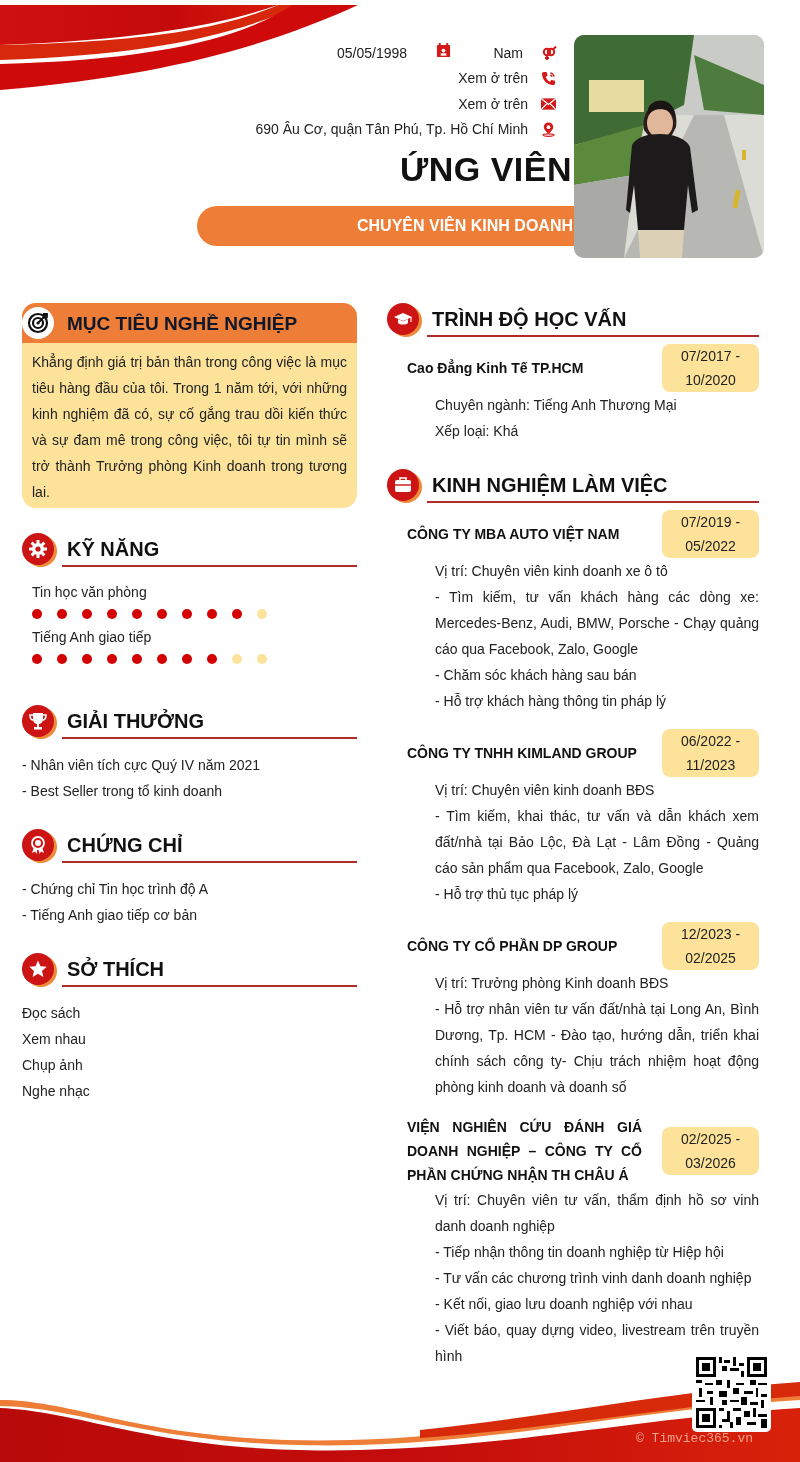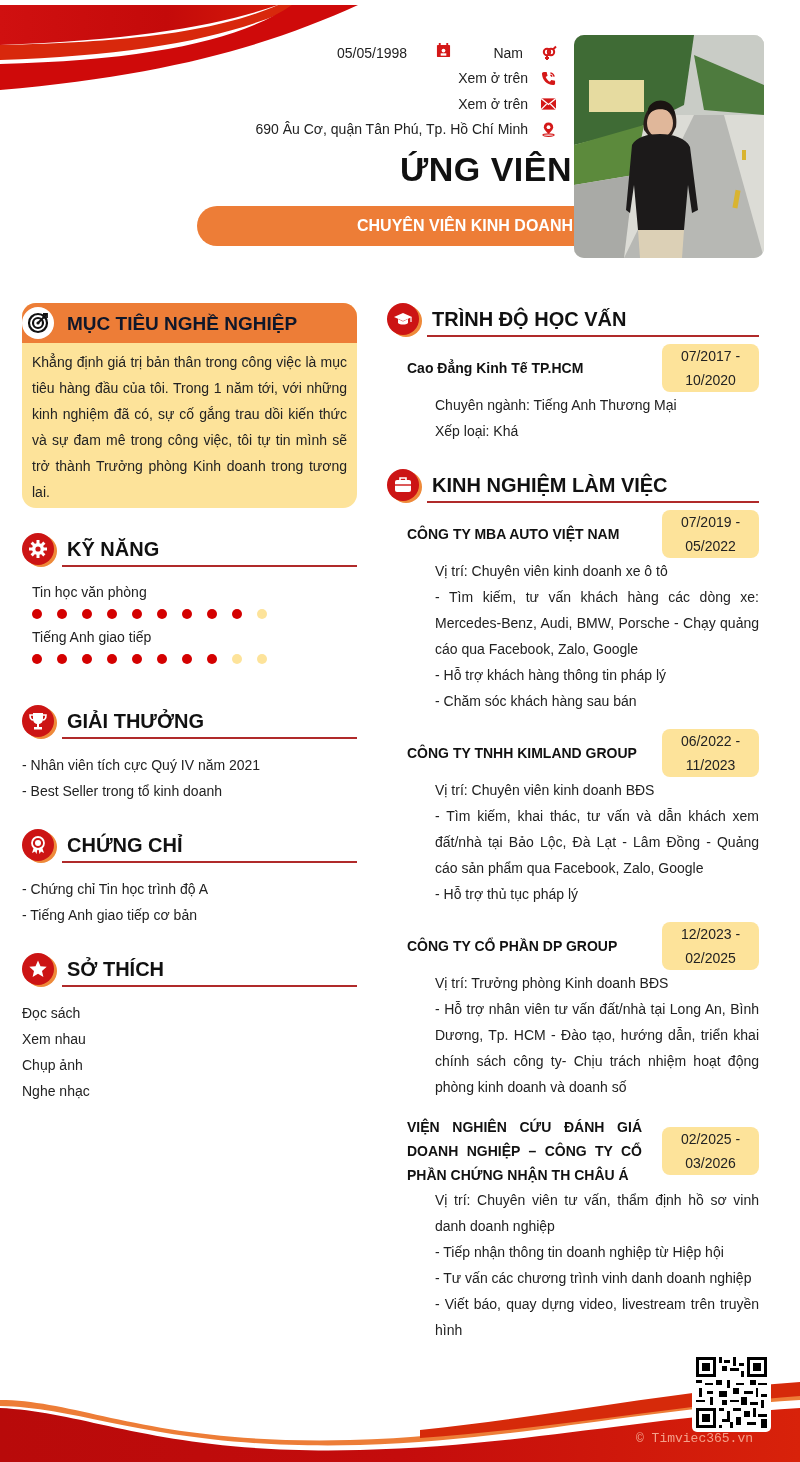--- a/index.html
+++ b/index.html
@@ -298,22 +298,22 @@
 </div>
 
 <div class="entry-title" style="top:526px;">CÔNG TY MBA AUTO VIỆT NAM</div>
 <div class="date-badge" style="top:510px;">
   <div>07/2019 -</div>
   <div>05/2022</div>
 </div>
 <div class="body-text" style="top:558px;">
   <div>Vị trí: Chuyên viên kinh doanh xe ô tô</div>
   <div>- Tìm kiếm, tư vấn khách hàng các dòng xe: Mercedes-Benz, Audi, BMW, Porsche - Chạy quảng cáo qua Facebook, Zalo, Google</div>
+  <div>- Chăm sóc khách hàng sau bán</div>
   <div>- Hỗ trợ khách hàng thông tin pháp lý</div>
-  <div>- Chăm sóc khách hàng sau bán</div>
 </div>
 
 <div class="entry-title" style="top:745px;">CÔNG TY TNHH KIMLAND GROUP</div>
 <div class="date-badge" style="top:729px;">
   <div>06/2022 -</div>
   <div>11/2023</div>
 </div>
 <div class="body-text" style="top:777px;">
   <div>Vị trí: Chuyên viên kinh doanh BĐS</div>
   <div>- Tìm kiếm, khai thác, tư vấn và dẫn khách xem đất/nhà tại Bảo Lộc, Đà Lạt - Lâm Đồng - Quảng cáo sản phẩm qua Facebook, Zalo, Google</div>
@@ -332,20 +332,21 @@
 
 <div class="entry-title multi" style="top:1115px;">VIỆN NGHIÊN CỨU ĐÁNH GIÁ DOANH NGHIỆP – CÔNG TY CỔ PHẦN CHỨNG NHẬN TH CHÂU Á</div>
 <div class="date-badge" style="top:1127px;">
   <div>02/2025 -</div>
   <div>03/2026</div>
 </div>
 <div class="body-text" style="top:1187px;">
   <div>Vị trí: Chuyên viên tư vấn, thẩm định hồ sơ vinh danh doanh nghiệp</div>
   <div>- Tiếp nhận thông tin doanh nghiệp từ Hiệp hội</div>
   <div>- Tư vấn các chương trình vinh danh doanh nghiệp</div>
+  <div>- Kết nối, giao lưu doanh nghiệp với nhau</div>
   <div>- Viết báo, quay dựng video, livestream trên truyền hình</div>
 </div>
 
 <svg class="bottom-wave" viewBox="0 0 800 102" preserveAspectRatio="none">
   <defs>
     <linearGradient id="bw1" x1="0" y1="0" x2="1" y2="0">
       <stop offset="0" stop-color="#b80a0a"></stop>
         <stop offset="0.5" stop-color="#c40c0c"></stop>
         <stop offset="1" stop-color="#d8220a"></stop>
     </linearGradient>

